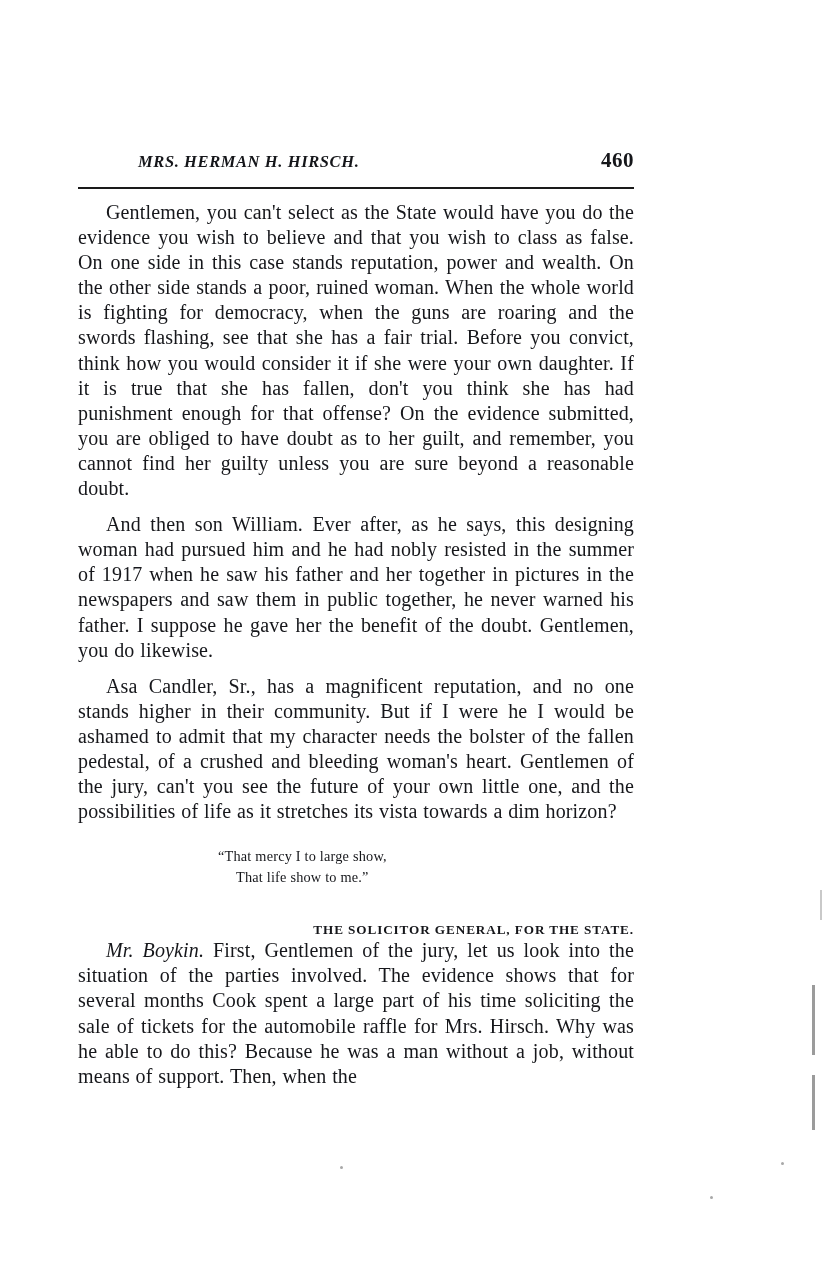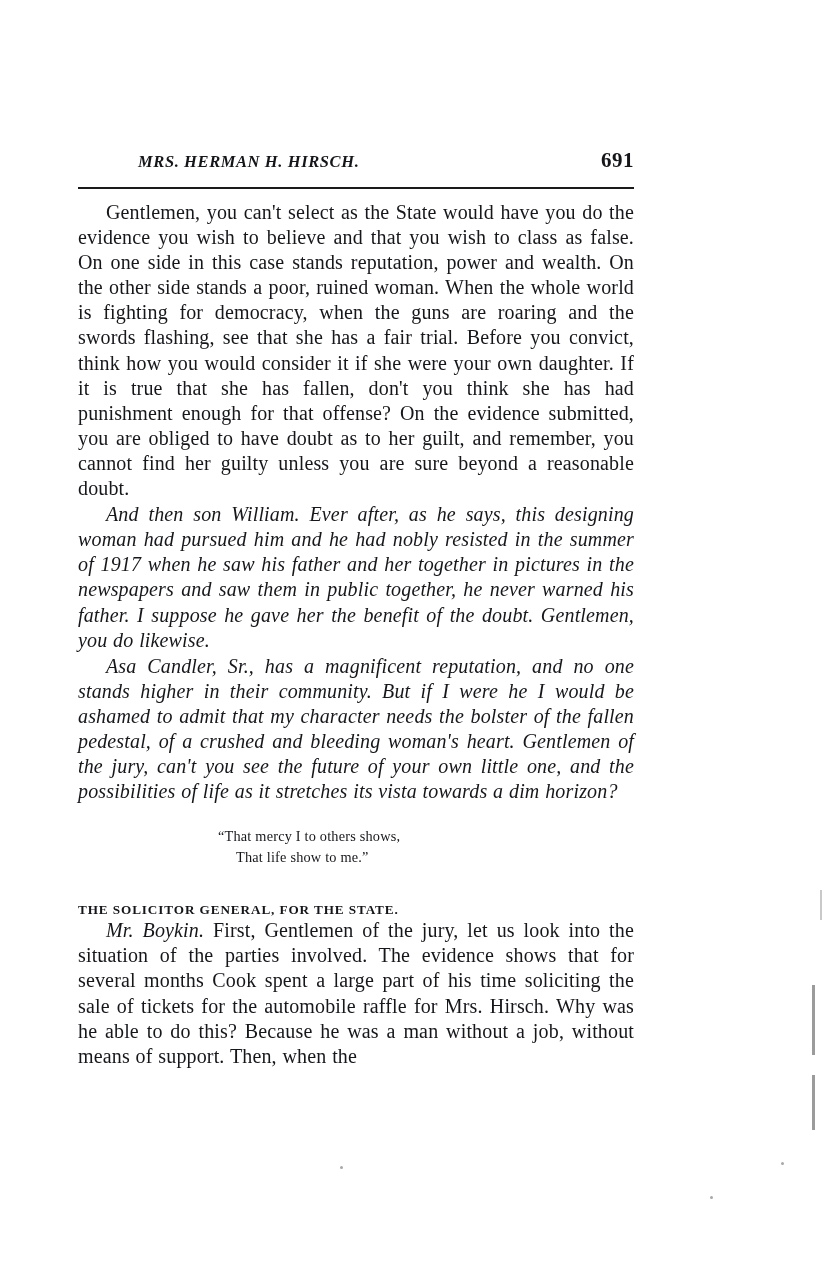--- a/index.html
+++ b/index.html
@@ -67,38 +67,37 @@
     margin: 0 0 0 0;
     font-size: 20px;
     line-height: 25.1px;
     text-align: justify;
     text-indent: 28px;
     color: #16171b;
     letter-spacing: 0.15px;
     word-spacing: 0.6px;
   }
   p.para + p.para {
-    margin-top: 1px;
-    font-style: italic;
+    margin-top: 11px;
   }
 
   .verse {
     margin-top: 22px;
     margin-left: 140px;
     font-size: 14.3px;
     line-height: 21px;
     color: #16171b;
     letter-spacing: 0.2px;
   }
   .verse div { white-space: pre; }
   .verse .vline2 { padding-left: 18px; }
 
   .section-head {
     margin-top: 34px;
-    text-align: left;
+    text-align: right;
     font-size: 13.2px;
     font-weight: bold;
     letter-spacing: 0.9px;
     color: #15161a;
     text-transform: uppercase;
   }
 
   .speaker-para {
     margin-top: 22px;
   }
@@ -125,33 +124,33 @@
   .speck.s2 { left: 710px; top: 1196px; }
   .speck.s3 { left: 781px; top: 1162px; }
 </style>
 </head>
 <body>
 
 <div class="page">
 
   <div class="header">
     <div class="running-title">MRS. HERMAN H. HIRSCH.</div>
-    <div class="page-number">691</div>
+    <div class="page-number">460</div>
   </div>
 
   <div class="rule"></div>
 
   <div class="body-text">
 
     <p class="para">Gentlemen, you can't select as the State would have you do the evidence you wish to believe and that you wish to class as false. On one side in this case stands reputation, power and wealth. On the other side stands a poor, ruined woman. When the whole world is fighting for democracy, when the guns are roaring and the swords flashing, see that she has a fair trial. Before you convict, think how you would consider it if she were your own daughter. If it is true that she has fallen, don't you think she has had punishment enough for that offense? On the evidence submitted, you are obliged to have doubt as to her guilt, and remember, you cannot find her guilty unless you are sure beyond a reasonable doubt.</p>
     <p class="para">And then son William. Ever after, as he says, this designing woman had pursued him and he had nobly resisted in the summer of 1917 when he saw his father and her together in pictures in the newspapers and saw them in public together, he never warned his father. I suppose he gave her the benefit of the doubt. Gentlemen, you do likewise.</p>
     <p class="para">Asa Candler, Sr., has a magnificent reputation, and no one stands higher in their community. But if I were he I would be ashamed to admit that my character needs the bolster of the fallen pedestal, of a crushed and bleeding woman's heart. Gentlemen of the jury, can't you see the future of your own little one, and the possibilities of life as it stretches its vista towards a dim horizon?</p>
 
     <div class="verse">
-      <div class="vline1">“That mercy I to others shows,</div>
+      <div class="vline1">“That mercy I to large show,</div>
       <div class="vline2">That life show to me.”</div>
     </div>
 
     <div class="section-head">THE SOLICITOR GENERAL, FOR THE STATE.</div>
 
     <p class="para speaker-para"><span class="speaker">Mr. Boykin.</span> <span>First, Gentlemen of the jury, let us look into the situation of the parties involved. The evidence shows that for several months Cook spent a large part of his time soliciting the sale of tickets for the automobile raffle for Mrs. Hirsch. Why was he able to do this? Because he was a man without a job, without means of support. Then, when the</span></p>
 
   </div>
 
   <div class="artifact a1"></div>

